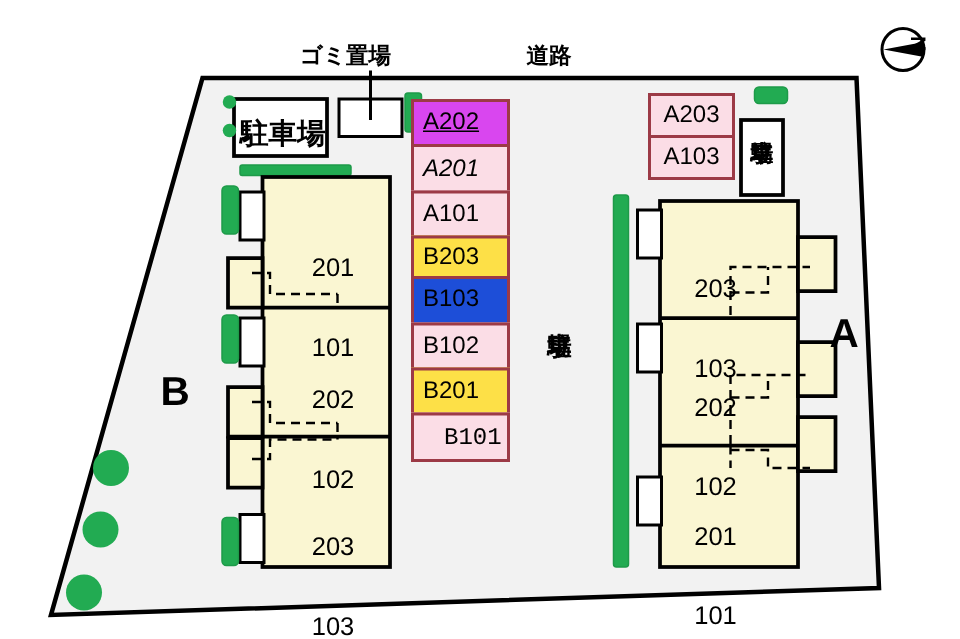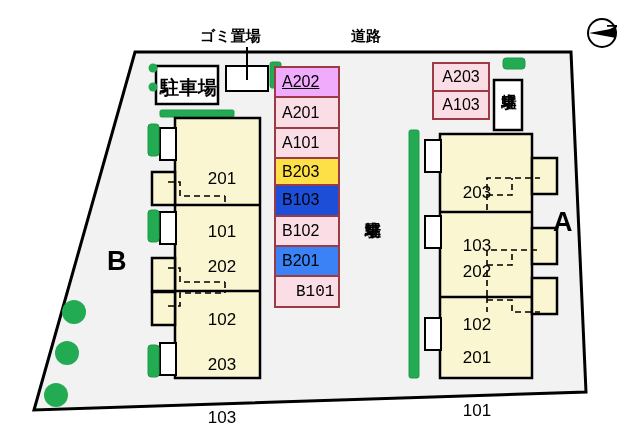--- a/index.html
+++ b/index.html
@@ -27,21 +27,21 @@
     width: 640px;
     height: 426px;
     display: block;
   }
   .lbl {
     position: absolute;
     white-space: pre;
     line-height: 1;
   }
   .jp {
-    font-family: Liberation Mono, monospace;
+    font-family: Liberation Sans, sans-serif;
     font-weight: 700;
   }
   .unit-txt {
     font-family: "Liberation Sans", "DejaVu Sans", sans-serif;
     font-size: 17px;
     font-weight: 400;
     text-align: center;
     letter-spacing: 0px;
   }
   .pink-txt {
@@ -150,39 +150,39 @@
 
   <div class="lbl jp vert" style="left:500px; top:82px; font-size:15px; line-height:15px;">駐車場</div>
 
   <div class="lbl jp vert" style="left:364px; top:209px; font-size:16px; line-height:16px;">駐車場</div>
 
   <div class="lbl big-letter" style="left:107px; top:248px;">B</div>
 
   <div class="lbl big-letter" style="left:553px; top:209px;">A</div>
 
   <div style="position:absolute; left:274px; top:66px; width:66px;">
-    <div class="unit-row" style="height:32.4px; background:#f0abfc; border:2px solid #9c3a46; box-sizing:border-box; margin-bottom:-2px; display:flex; align-items:center;text-decoration:underline;">
+    <div class="unit-row" style="height:32.4px; background:#d946ef; border:2px solid #9c3a46; box-sizing:border-box; margin-bottom:-2px; display:flex; align-items:center;text-decoration:underline;">
       <span class="pink-txt" style="padding-left:6px;">A202</span>
     </div>
     <div class="unit-row" style="height:32.4px; background:#fbdde6; border:2px solid #9c3a46; box-sizing:border-box; margin-bottom:-2px; display:flex; align-items:center;">
-      <span class="pink-txt" style="padding-left:6px;">A201</span>
+      <span class="pink-txt" style="padding-left:6px;font-style:italic;">A201</span>
     </div>
     <div class="unit-row" style="height:32.4px; background:#fbdde6; border:2px solid #9c3a46; box-sizing:border-box; margin-bottom:-2px; display:flex; align-items:center;">
       <span class="pink-txt" style="padding-left:6px;">A101</span>
     </div>
     <div class="unit-row" style="height:29px; background:#fde047; border:2px solid #9c3a46; box-sizing:border-box; margin-bottom:-2px; display:flex; align-items:center;">
       <span class="pink-txt" style="padding-left:6px;">B203</span>
     </div>
     <div class="unit-row" style="height:32.4px; background:#1d4ed8; border:2px solid #9c3a46; box-sizing:border-box; margin-bottom:-2px; display:flex; align-items:center;">
       <span class="pink-txt" style="padding-left:6px;">B103</span>
     </div>
     <div class="unit-row" style="height:32.4px; background:#fbdde6; border:2px solid #9c3a46; box-sizing:border-box; margin-bottom:-2px; display:flex; align-items:center;">
       <span class="pink-txt" style="padding-left:6px;">B102</span>
     </div>
-    <div class="unit-row" style="height:32.4px; background:#3b82f6; border:2px solid #9c3a46; box-sizing:border-box; margin-bottom:-2px; display:flex; align-items:center;">
+    <div class="unit-row" style="height:32.4px; background:#fde047; border:2px solid #9c3a46; box-sizing:border-box; margin-bottom:-2px; display:flex; align-items:center;">
       <span class="pink-txt" style="padding-left:6px;">B201</span>
     </div>
     <div class="unit-row" style="height:32.4px; background:#fbdde6; border:2px solid #9c3a46; box-sizing:border-box; display:flex; align-items:center;">
       <span class="pink-txt" style="padding-left:20px;font-family:Liberation Mono, monospace;">B101</span>
     </div>
   </div>
 
   <div style="position:absolute; left:432px; top:62px; width:58px;">
     <div style="height:30px; background:#fbdde6; border:2px solid #9c3a46; box-sizing:border-box; margin-bottom:-2px; display:flex; align-items:center; justify-content:center;">
       <span class="pink-txt">A203</span>

